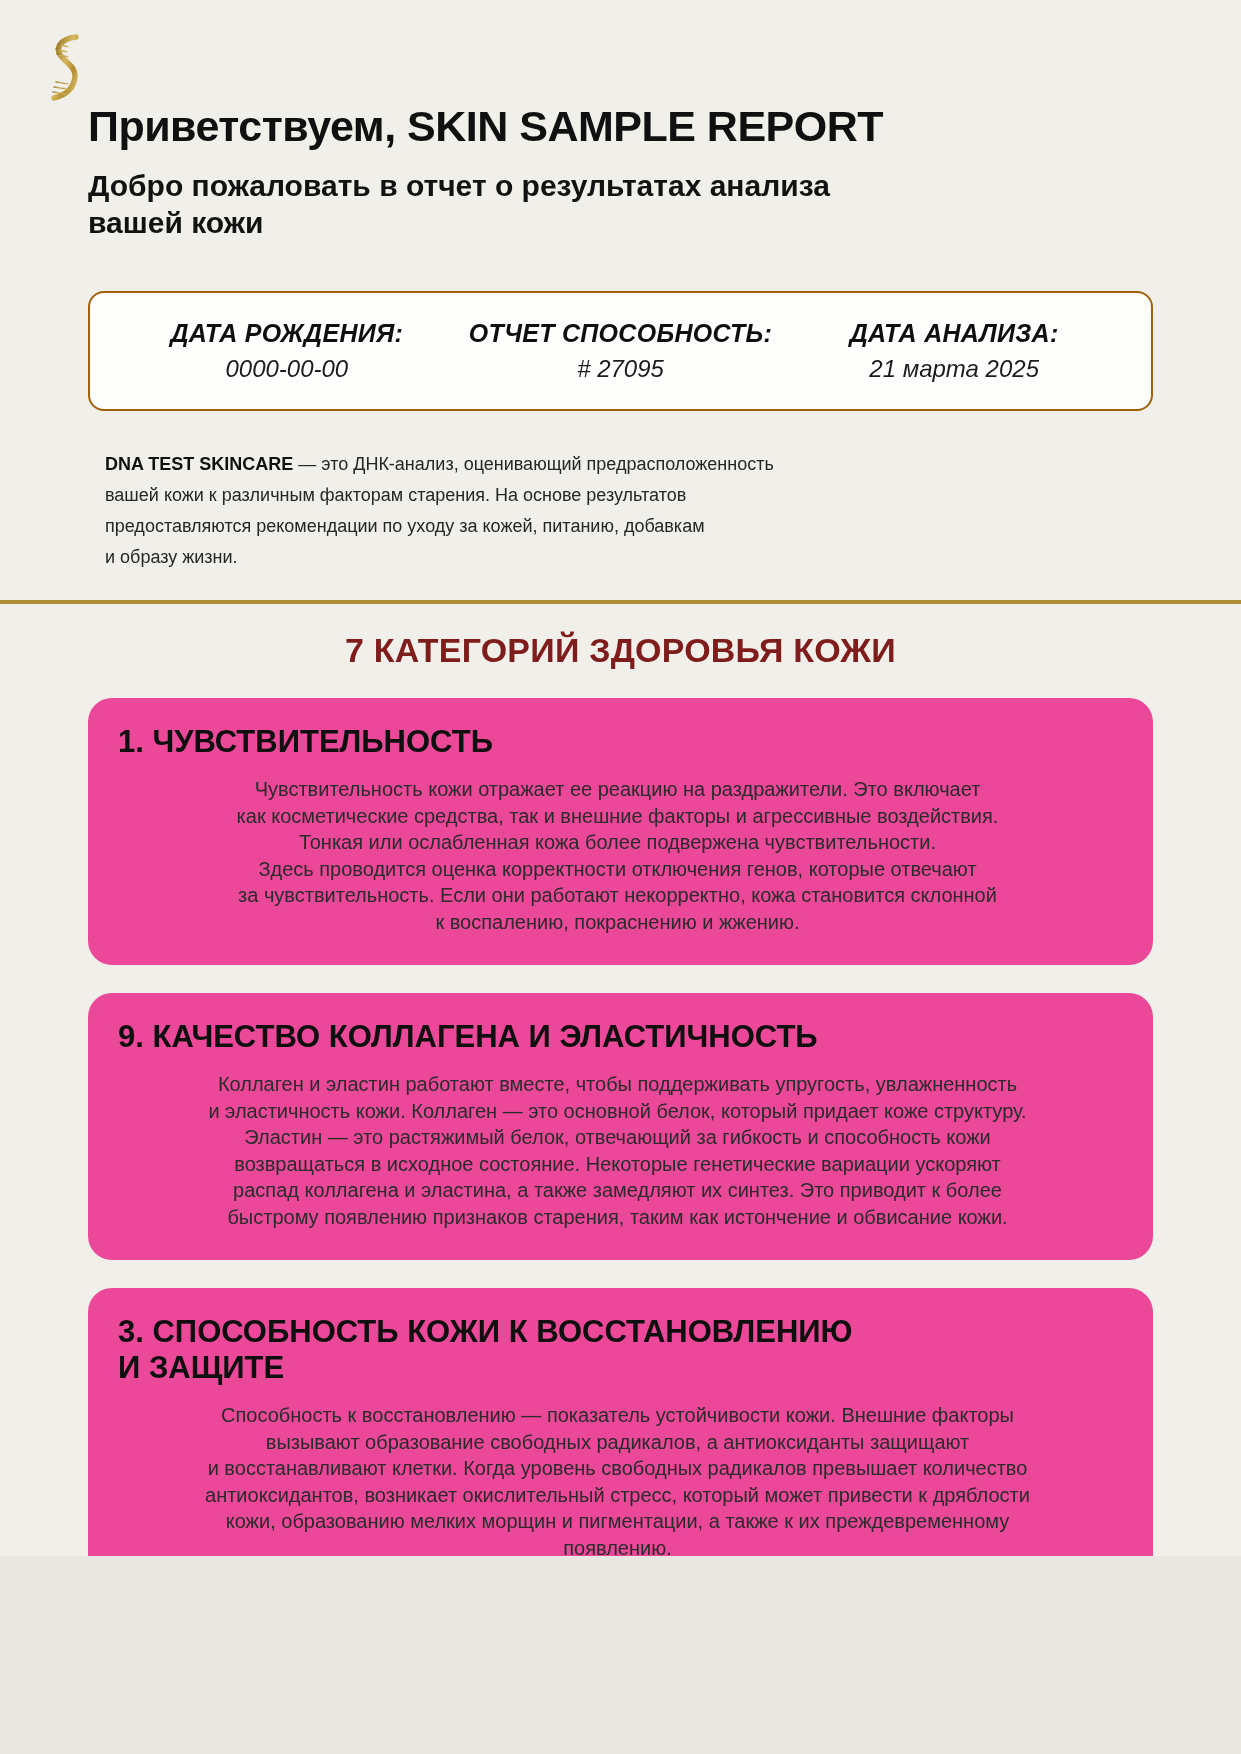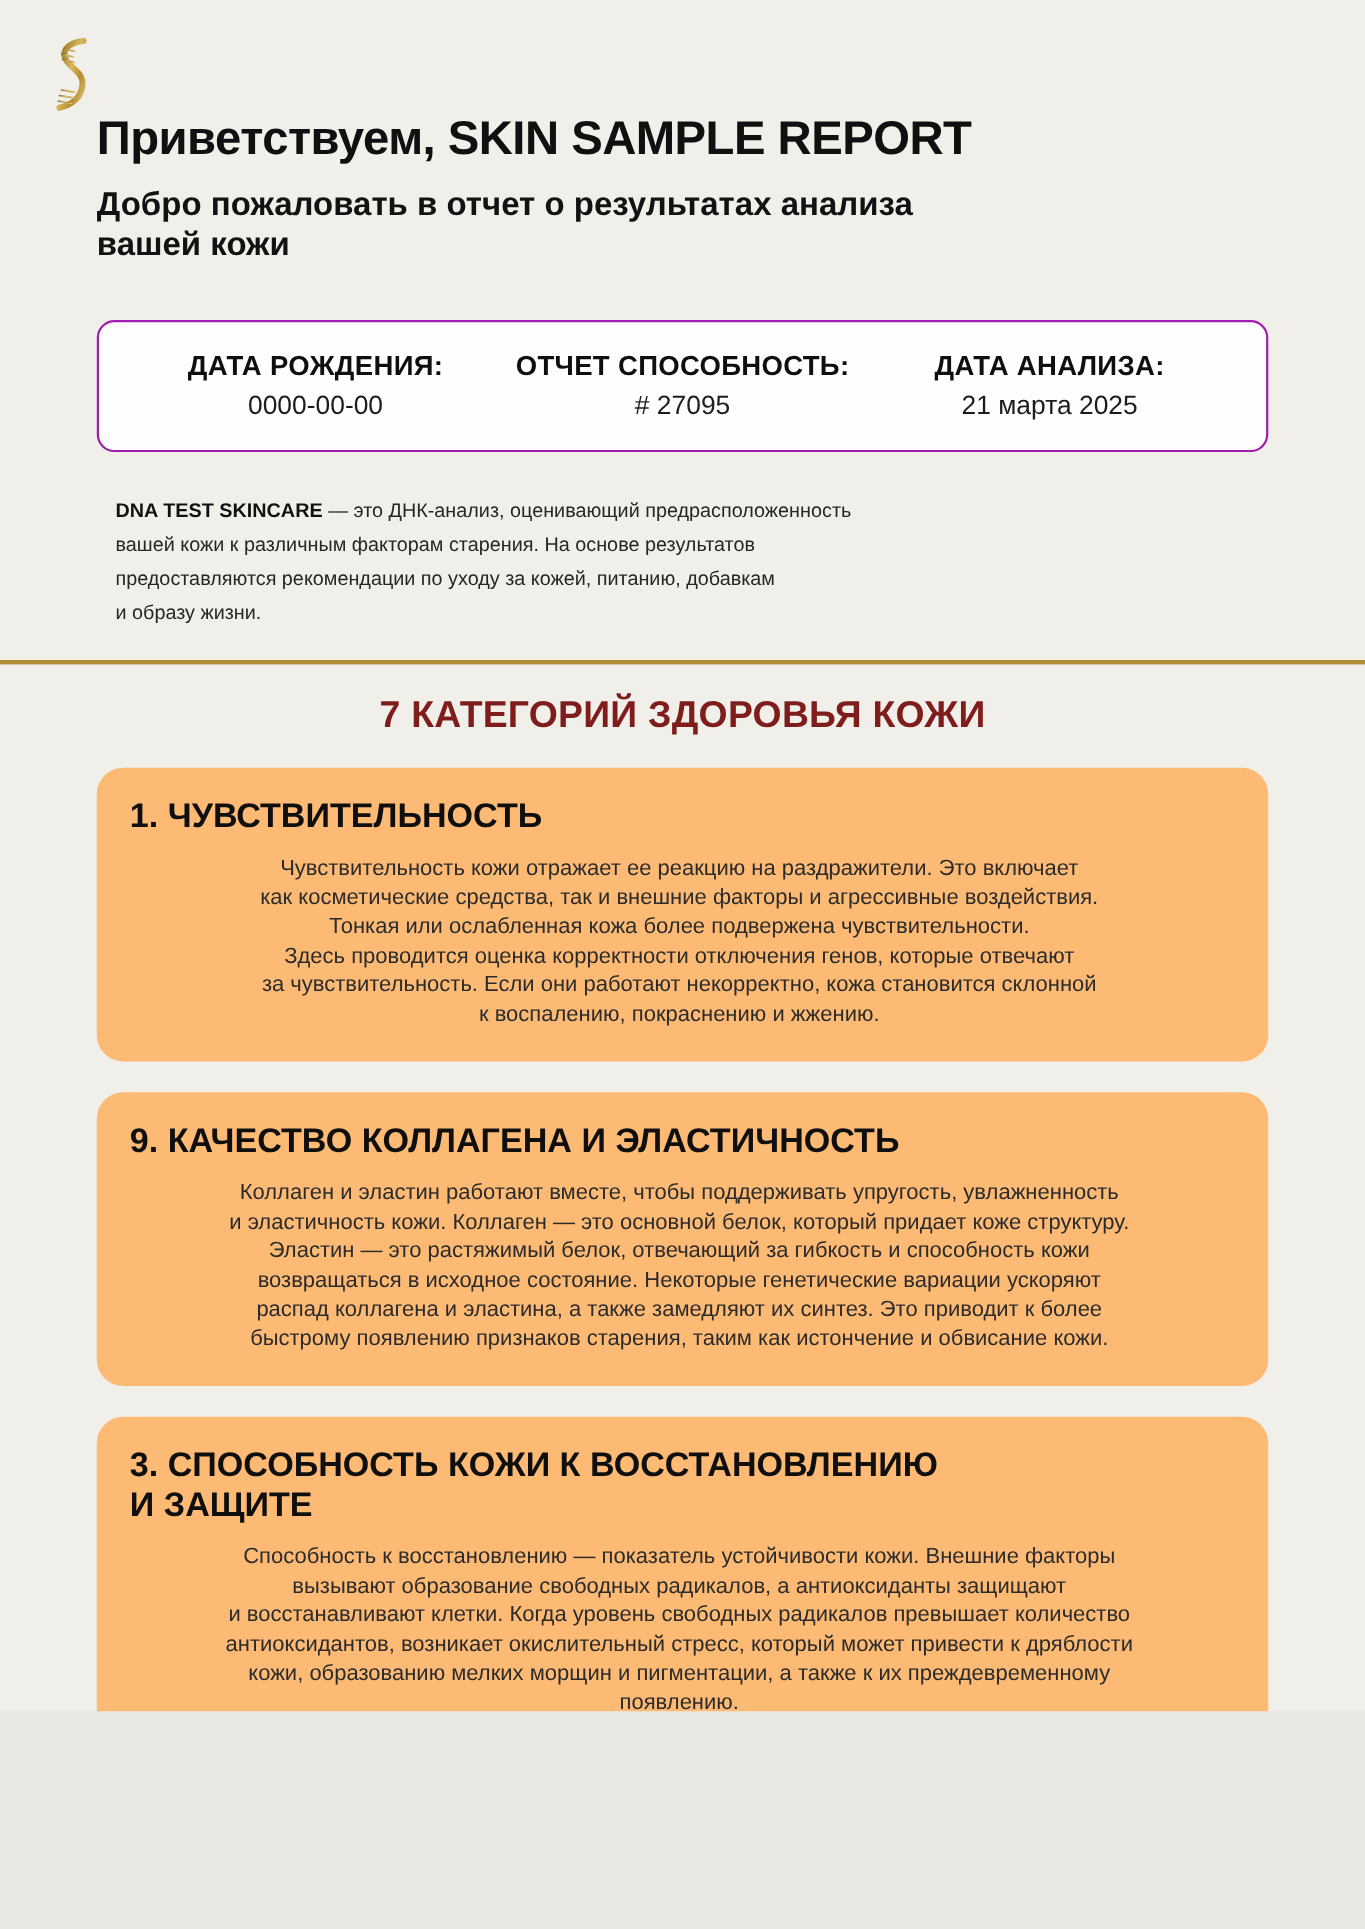--- a/index.html
+++ b/index.html
@@ -41,27 +41,28 @@
     font-weight: 700;
     line-height: 37px;
     white-space: pre-line;
     color: #121212;
   }
 
   
   .info-box {
     margin-top: 50px;
     background: #fefefd;
-    border: 2px solid #a21caf;
+    border: 2px solid #a16207;
     border-radius: 16px;
     display: flex;
     justify-content: space-between;
     align-items: center;
     padding: 26px 30px;
     min-height: 120px;
+    font-style: italic;
   }
   .info-field { flex: 1; text-align: center; }
   .info-label {
     font-size: 25px;
     font-weight: 700;
     letter-spacing: 0.3px;
     color: #0f0f0f;
   }
   .info-value {
     margin-top: 7px;
@@ -96,21 +97,21 @@
     margin-top: 58px;
     text-align: center;
     font-size: 34px;
     font-weight: 800;
     letter-spacing: 0.2px;
     color: #7f1d1d;
   }
 
   .card {
     margin-top: 28px;
-    background: #fdba74;
+    background: #ec4899;
     border-radius: 24px;
     padding: 26px 36px 30px 30px;
   }
   .card-heading {
     font-size: 31px;
     font-weight: 800;
     line-height: 36px;
     color: #0f0f0f;
     white-space: pre-line;
   }

